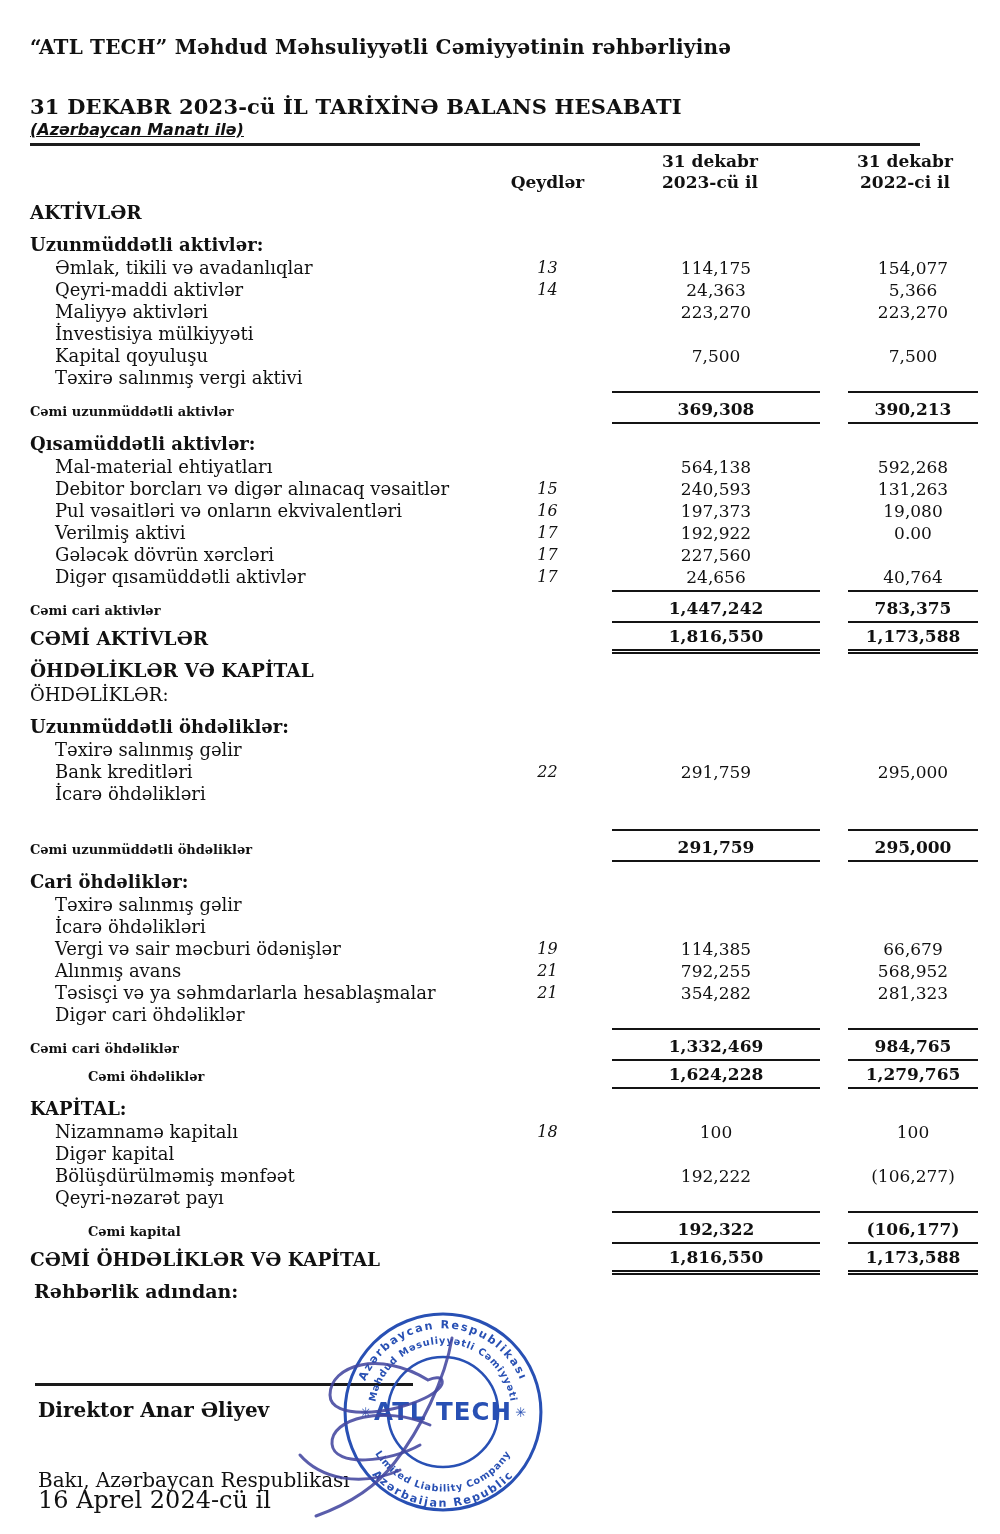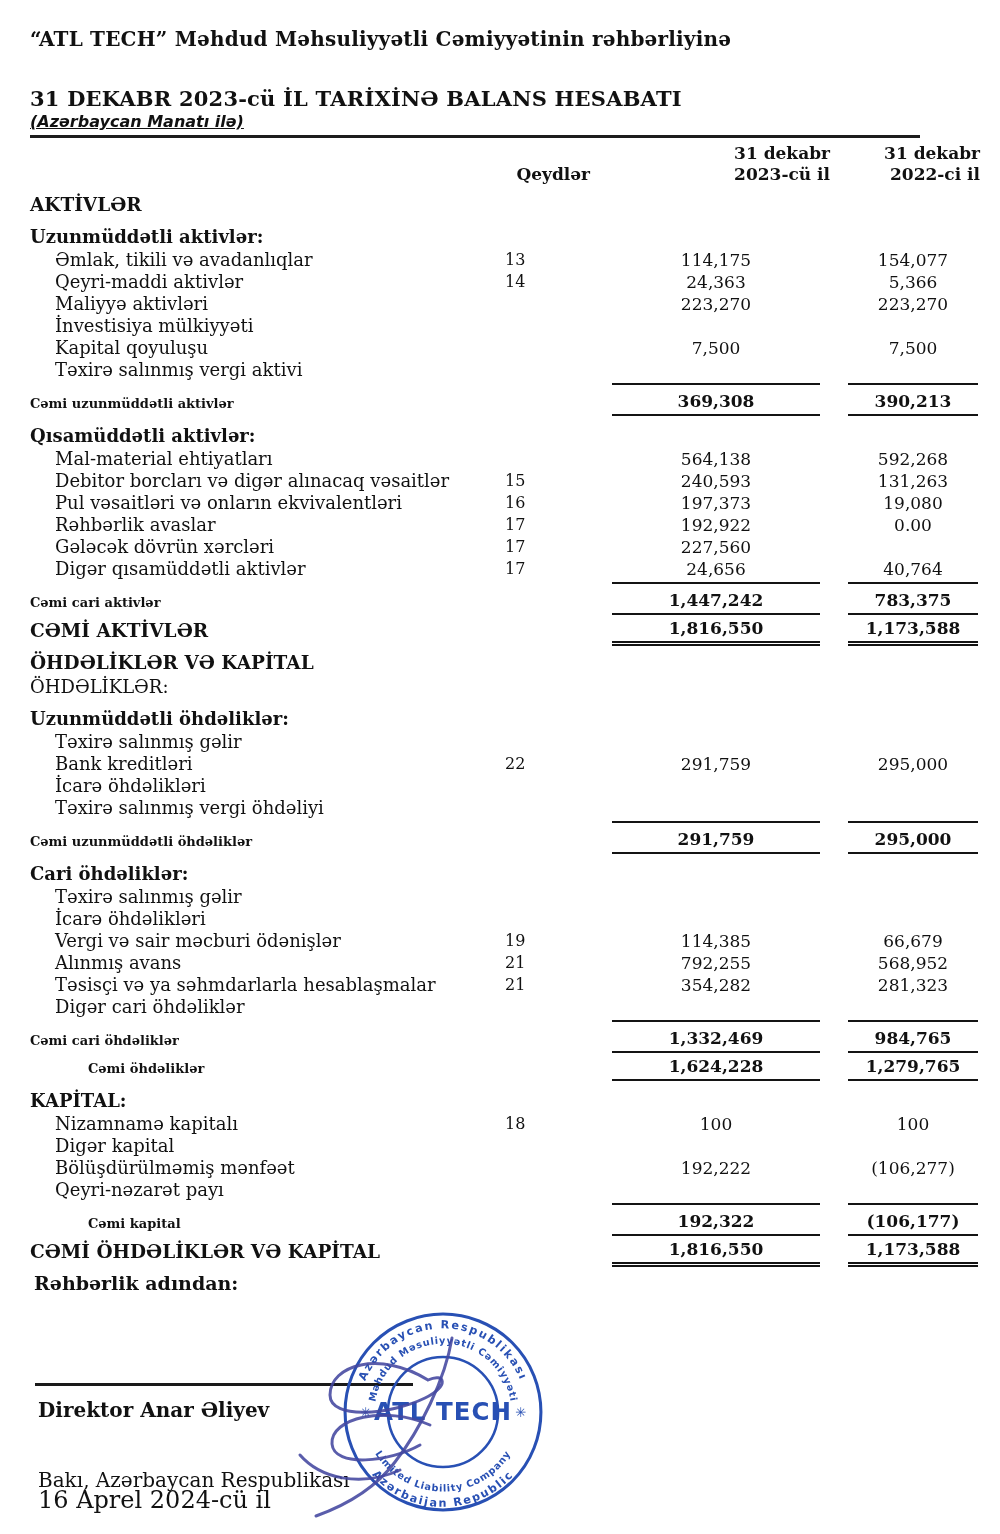--- a/index.html
+++ b/index.html
@@ -4,37 +4,37 @@
 <style>
   html,body{margin:0;padding:0;}
   body{
     width:1000px;height:1534px;
     background:#ffffff;
     color:#111;
     font-family:"DejaVu Serif","Liberation Serif",serif;
     position:relative;
     overflow:hidden;
   }
-  .page{padding:26px 20px 0 30px;}
+  .page{padding:26px 20px 0 30px;margin-top:8px;}
 
   
   .addressee{font-weight:bold;font-size:20px;letter-spacing:.2px;line-height:26px;}
   .title{margin-top:34px;font-weight:bold;font-size:21px;line-height:25px;letter-spacing:.2px;}
   .subtitle{font-family:"DejaVu Sans","Liberation Sans",sans-serif;font-weight:bold;font-style:italic;font-size:16px;line-height:21px;text-decoration:underline;}
   .header-rule{border:0;border-top:3px solid #1c1c1c;width:890px;margin:3px 0 0 0;}
 
   
   .grid{display:grid;grid-template-columns:475px 85px 240px 150px;align-items:end;}
   .col-head{margin-top:5px;}
-  .col-head .h{font-weight:bold;font-size:17px;line-height:21px;text-align:right;}
+  .col-head .h{font-weight:bold;font-size:17px;line-height:21px;text-align:center;}
   .col-head .h .l2{display:block;}
 
   .row{min-height:22px;}
   .c-label{font-size:18px;line-height:22px;}
-  .c-note{text-align:left;font-size:16px;line-height:22px;}
+  .c-note{text-align:center;font-size:16px;line-height:22px;font-style:italic;}
   .c-v1 .vx,.c-v2 .vx{text-align:center;font-size:17px;line-height:22px;}
   .c-v1 .vx{margin:0 10px 0 22px;}
   .c-v2 .vx{margin:0 2px 0 18px;}
 
   .t-section{margin-top:8px;}
   .t-section .c-label{font-weight:bold;font-size:18.5px;line-height:24px;}
   .t-section2 .c-label{font-size:18px;line-height:24px;}
   .t-group{margin-top:8px;}
   .t-group .c-label{font-weight:bold;font-size:18px;line-height:24px;}
   .t-item .c-label{padding-left:25px;}
@@ -204,21 +204,21 @@
         <div class="c-label">Pul vəsaitləri və onların ekvivalentləri</div>
         <div class="c-note">16</div>
         <div class="c-v1">
           <div class="vx">197,373</div>
         </div>
         <div class="c-v2">
           <div class="vx">19,080</div>
         </div>
       </div>
       <div class="grid row t-item">
-        <div class="c-label">Rəhbərlik avaslar</div>
+        <div class="c-label">Verilmiş aktivi</div>
         <div class="c-note">17</div>
         <div class="c-v1">
           <div class="vx">192,922</div>
         </div>
         <div class="c-v2">
           <div class="vx">0.00</div>
         </div>
       </div>
       <div class="grid row t-item">
         <div class="c-label">Gələcək dövrün xərcləri</div>
@@ -302,21 +302,20 @@
         <div class="c-label">İcarə öhdəlikləri</div>
         <div class="c-note"></div>
         <div class="c-v1">
           <div class="vx">&nbsp;</div>
         </div>
         <div class="c-v2">
           <div class="vx">&nbsp;</div>
         </div>
       </div>
       <div class="grid row t-item">
-        <div class="c-label">Təxirə salınmış vergi öhdəliyi</div>
         <div class="c-note"></div>
         <div class="c-v1">
           <div class="vx">&nbsp;</div>
         </div>
         <div class="c-v2">
           <div class="vx">&nbsp;</div>
         </div>
       </div>
       <div class="grid row t-total">
         <div class="c-label">Cəmi uzunmüddətli öhdəliklər</div>

